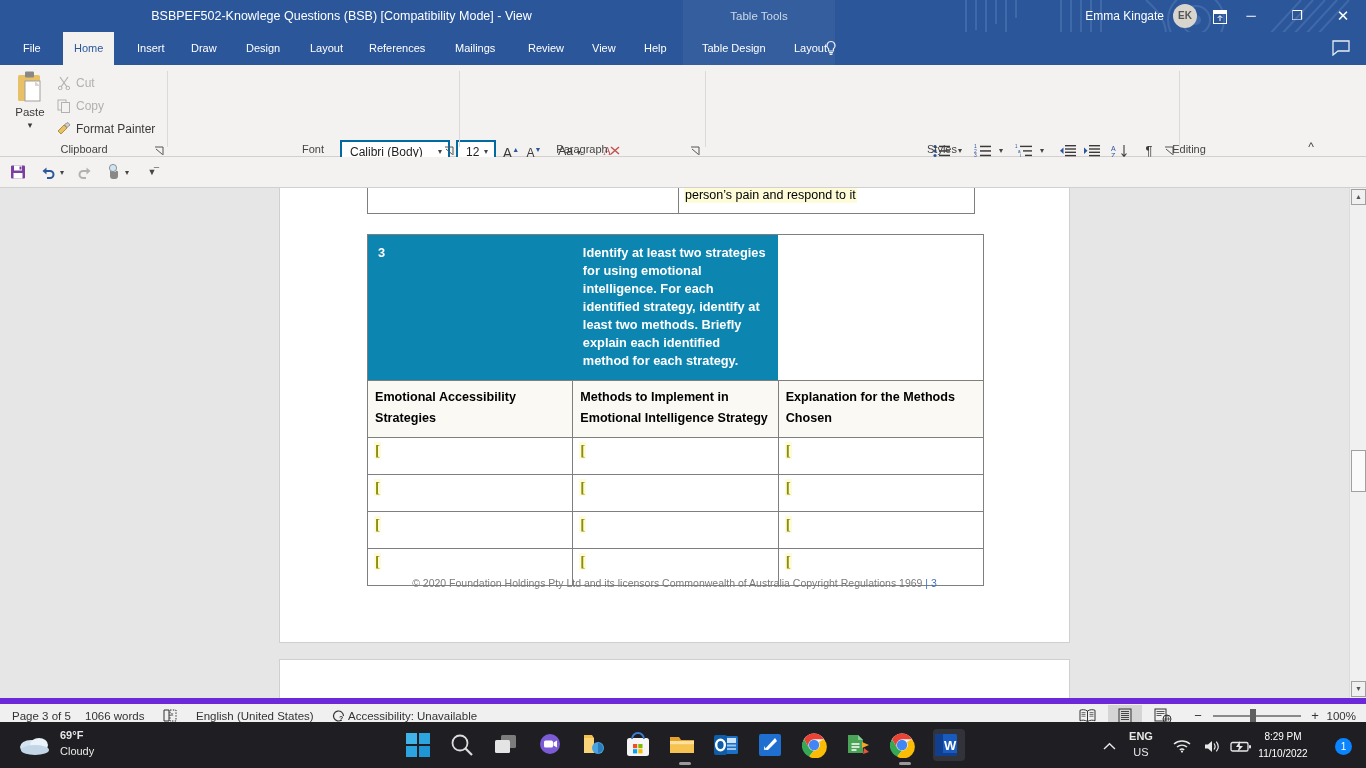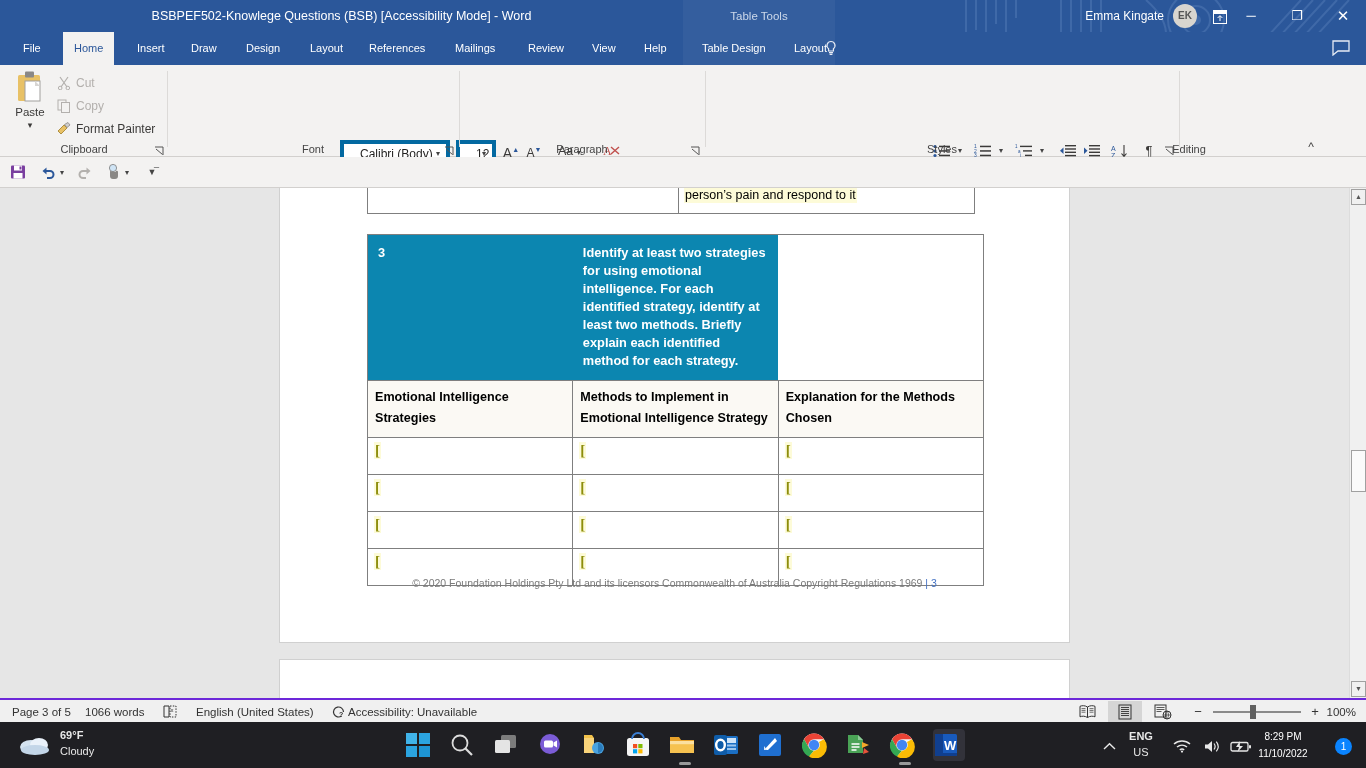--- a/index.html
+++ b/index.html
@@ -101,23 +101,23 @@
   
   .paste-big {
     position: absolute; left: 8px; top: 3px; width: 44px; height: 68px;
     text-align: center; font-size: 11.5px; color: #3b3a39; cursor: default;
   }
   .paste-label { position: absolute; left: 0; top: 38px; width: 44px; }
   .paste-caret { position: absolute; left: 0; top: 52px; width: 44px; font-size: 9px; }
 
   
   .fontbox, .sizebox {
-    position: absolute; background: #fff; border: 4px solid #0369a1;
+    position: absolute; background: #fff; border: 2px solid #0369a1;
     font-size: 12px; color: #201f1e; height: 22px; line-height: 20px;
-    padding-left: 16px;
+    padding-left: 8px;
   }
   .fontbox { left: 172px; top: 75px; width: 110px; }
   .sizebox { left: 288px; top: 75px; width: 40px; }
   .combo-caret {
     position: absolute; right: 2px; top: 0; width: 12px; height: 20px;
     line-height: 20px; text-align: center; font-size: 8px; color: #444;
   }
   .collapse-ribbon {
     position: absolute; right: 8px; bottom: 3px; font-size: 12px; color: #444;
   }
@@ -206,21 +206,21 @@
   .vs-up { top: 1px; }
   .vs-down { bottom: 1px; }
   .vs-thumb {
     position: absolute; left: 1px; top: 262px; width: 15px; height: 42px;
     background: #fafafa; border: 1px solid #a0a0a0;
   }
 
   
   .statusbar {
     position: absolute; left: 0; top: 698px; width: 1366px; height: 24px;
-    background: #f0f0f0; border-top: 2px solid #6d28d9; font-size: 11.5px;
+    background: #f0f0f0; border-top: 6px solid #6d28d9; font-size: 11.5px;
     color: #333;
   }
   .sb-item {
     position: absolute; top: 0; height: 24px; line-height: 24px;
     white-space: nowrap; cursor: default;
   }
   .view-btn {
     position: absolute; top: 1px; width: 34px; height: 22px; text-align: center;
   }
   .view-btn.sel { background: #d5d5d5; }
@@ -278,21 +278,21 @@
     <g stroke="#6f93c8" fill="none" stroke-width="2">
       <path d="M20 0 v40 M30 0 v30 M40 0 v46 M50 0 v24 M60 0 v52 M70 0 v18"></path>
       <path d="M115 0 v65 M125 0 v65 M135 0 v65 M145 0 v65 M155 0 v65"></path>
       <circle cx="250" cy="20" r="28"></circle>
       <circle cx="250" cy="20" r="14"></circle>
       <circle cx="250" cy="20" r="4" fill="#6f93c8"></circle>
       <path d="M300 60 L355 0 M312 60 L367 0 M324 60 L379 0 M336 60 L391 0 M348 60 L403 0"></path>
       <path d="M200 0 q40 35 0 65"></path>
     </g>
   </svg>
-  <div class="tb-title">BSBPEF502-Knowlege Questions (BSB) [Accessibility Mode]  -  Word</div>
+  <div class="tb-title">BSBPEF502-Knowlege Questions (BSB) [Compatibility Mode]  -  View</div>
   <div class="tb-tabletools">Table Tools</div>
   <div class="tb-user">Emma Kingate</div>
   <div class="tb-avatar">EK</div>
   <div class="tb-btn ribbon-opt">
     <svg width="14" height="14" viewBox="0 0 14 14" style="vertical-align:middle">
       <rect x="0.5" y="0.5" width="13" height="13" fill="none" stroke="#fff"></rect>
       <rect x="0.5" y="0.5" width="13" height="3.5" fill="#fff"></rect>
       <path d="M7 11 L7 6 M4.6 8 L7 5.6 L9.4 8" stroke="#fff" fill="none"></path>
     </svg>
   </div>
@@ -623,21 +623,21 @@
       <div class="frag-text">person’s pain and respond to it</div>
     </div>
 
     <table class="qtable">
       <tbody>
           <tr class="qhead">
         <td class="qnum">3</td>
         <td>Identify at least two strategies for using emotional intelligence. For each identified strategy, identify at least two methods. Briefly explain each identified method for each strategy.</td>
       </tr>
       <tr class="colhead">
-        <td colspan="1" style="width:205px">Emotional Intelligence Strategies</td>
+        <td colspan="1" style="width:205px">Emotional Accessibility Strategies</td>
         <td style="width:205px">Methods to Implement in Emotional Intelligence Strategy</td>
         <td style="width:205px">Explanation for the Methods Chosen</td>
       </tr>
       </tbody>
         <tbody id="rows-host">
           <tr class="brow">
             <td><span class="bracket">[</span></td>
             <td><span class="bracket">[</span></td>
             <td><span class="bracket">[</span></td>
           </tr>

